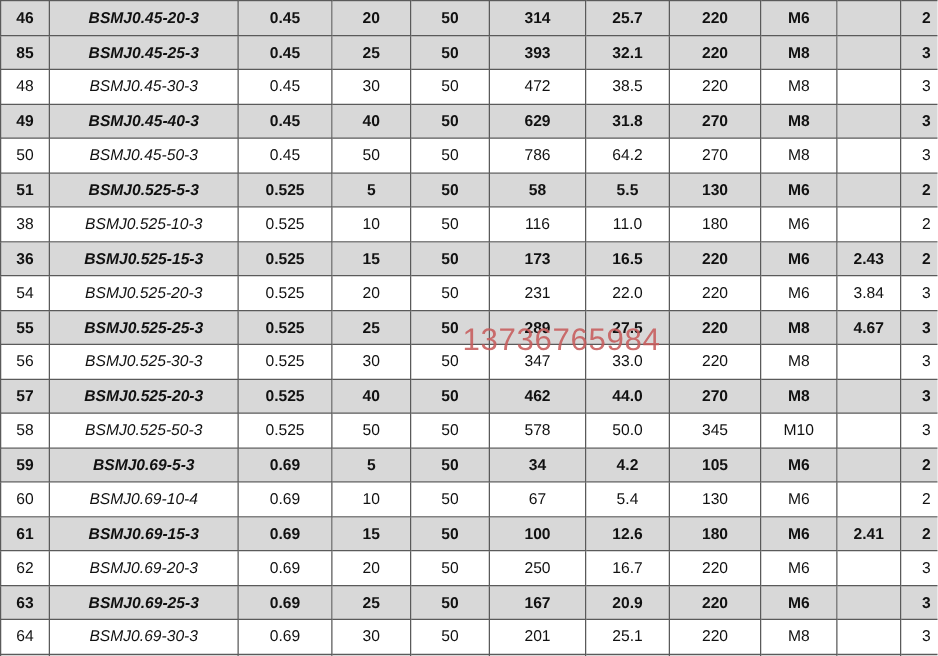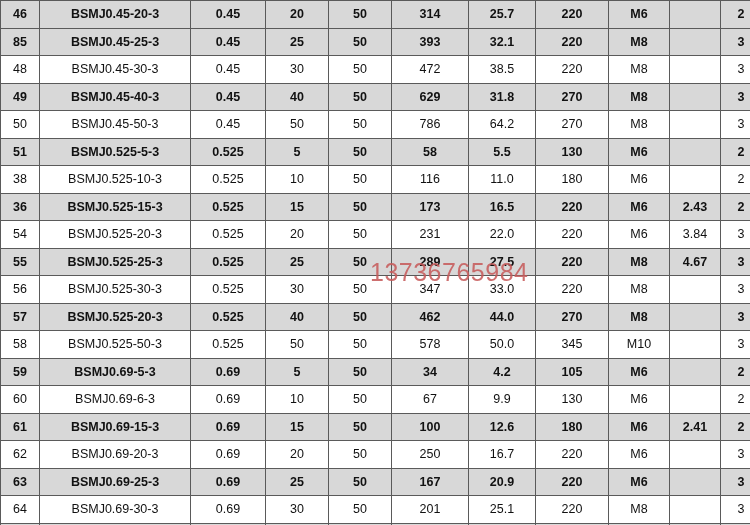--- a/index.html
+++ b/index.html
@@ -37,21 +37,21 @@
   }
   tr.shaded td {
     background: #d8d8d8;
     font-weight: bold;
   }
   tr.plain td {
     background: #ffffff;
     font-weight: normal;
   }
   td.c0 { width: 38px; }
-  td.c1 { width: 150px; }
+  td.c1 { width: 150px; font-style: italic; }
   td.c2 { width: 74px; }
   td.c3 { width: 62px; }
   td.c4 { width: 62px; }
   td.c5 { width: 76px; }
   td.c6 { width: 66px; }
   td.c7 { width: 72px; }
   td.c8 { width: 60px; }
   td.c9 { width: 50px; }
   td.c10 { width: 40px; }
   .watermark {
@@ -250,26 +250,26 @@
           <td class="c4">50</td>
           <td class="c5">34</td>
           <td class="c6">4.2</td>
           <td class="c7">105</td>
           <td class="c8">M6</td>
           <td class="c9"></td>
           <td class="c10">2</td>
         </tr>
         <tr class="plain">
           <td class="c0">60</td>
-          <td class="c1">BSMJ0.69-6-3</td>
+          <td class="c1">BSMJ0.69-10-4</td>
           <td class="c2">0.69</td>
           <td class="c3">10</td>
           <td class="c4">50</td>
           <td class="c5">67</td>
-          <td class="c6">9.9</td>
+          <td class="c6">5.4</td>
           <td class="c7">130</td>
           <td class="c8">M6</td>
           <td class="c9"></td>
           <td class="c10">2</td>
         </tr>
         <tr class="shaded">
           <td class="c0">61</td>
           <td class="c1">BSMJ0.69-15-3</td>
           <td class="c2">0.69</td>
           <td class="c3">15</td>

